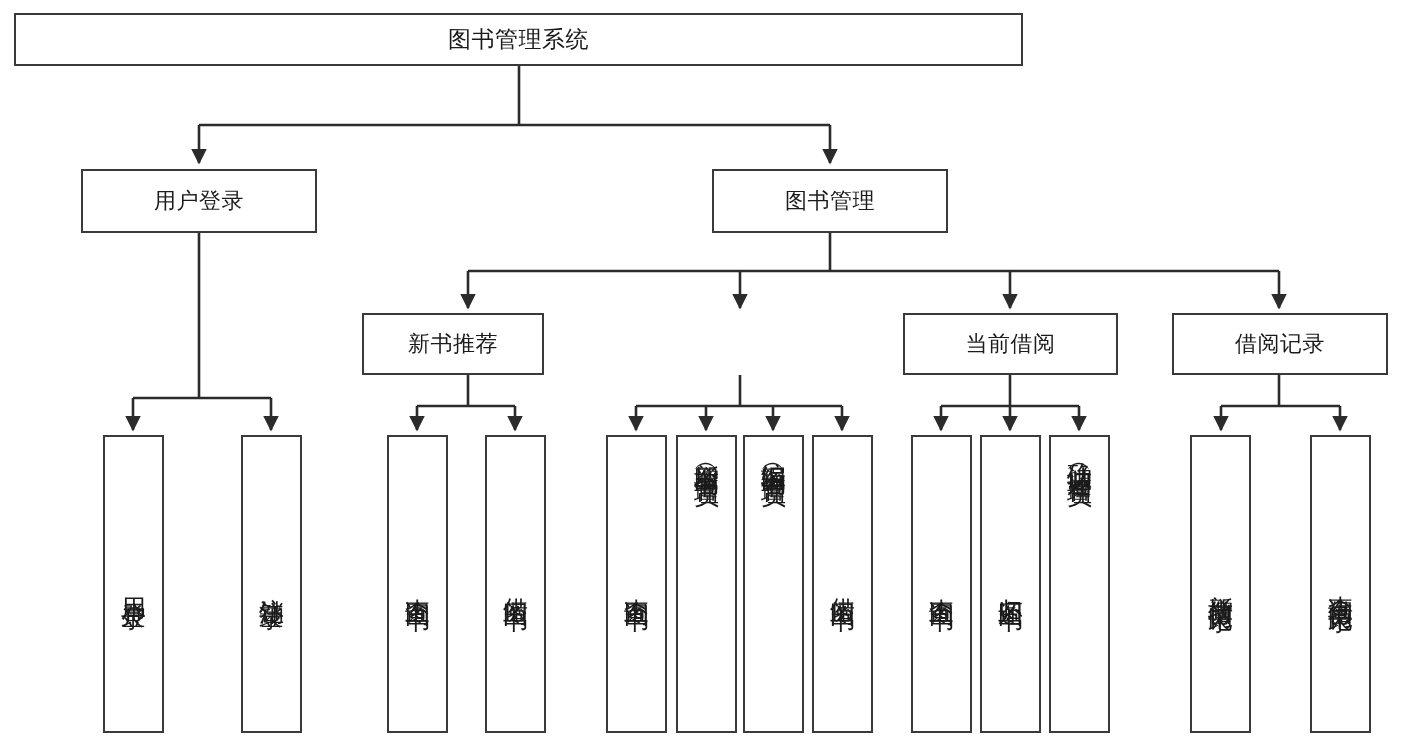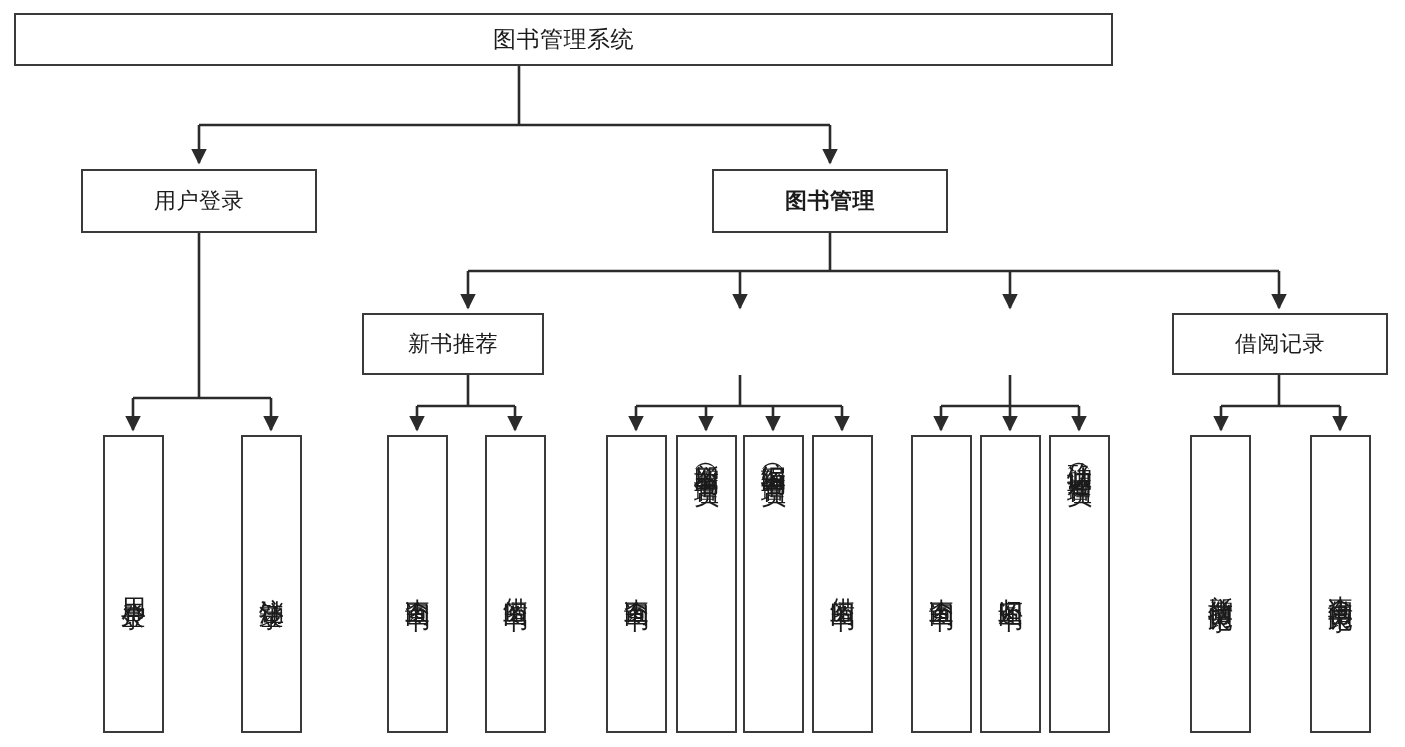--- a/index.html
+++ b/index.html
@@ -121,33 +121,36 @@
       <path d="M 1010 406 L 1010 430" marker-end="url(#arw)"></path>
       <path d="M 1079 406 L 1079 430" marker-end="url(#arw)"></path>
 
       <path d="M 1279 375 L 1279 406"></path>
       <path d="M 1221 406 L 1340 406"></path>
       <path d="M 1221 406 L 1221 430" marker-end="url(#arw)"></path>
       <path d="M 1340 406 L 1340 430" marker-end="url(#arw)"></path>
     </g>
   </svg>
 
-  <div class="node horiz root" style="left:14px;top:13px;width:1099px;height:53px;">
+  <div class="node horiz root" style="left:14px;top:13px;width:1009px;height:53px;">
     <span class="label">图书管理系统</span>
   </div>
 
   <div class="node horiz" style="left:81px;top:169px;width:236px;height:64px;">
     <span class="label">用户登录</span>
   </div>
-  <div class="node horiz" style="left:712px;top:169px;width:236px;height:64px;font-weight:bold;">
+  <div class="node horiz" style="left:712px;top:169px;width:236px;height:64px;">
     <span class="label">图书管理</span>
   </div>
 
   <div class="node horiz" style="left:362px;top:313px;width:182px;height:62px;">
     <span class="label">新书推荐</span>
+  </div>
+  <div class="node horiz" style="left:903px;top:313px;width:215px;height:62px;">
+    <span class="label">当前借阅</span>
   </div>
   <div class="node horiz" style="left:1172px;top:313px;width:216px;height:62px;">
     <span class="label">借阅记录</span>
   </div>
 
   <div class="node vert mid" style="left:103px;top:435px;width:61px;height:298px;">
     <span class="label">用户登录</span>
   </div>
   <div class="node vert mid" style="left:241px;top:435px;width:61px;height:298px;">
     <span class="label">注销登录</span>

